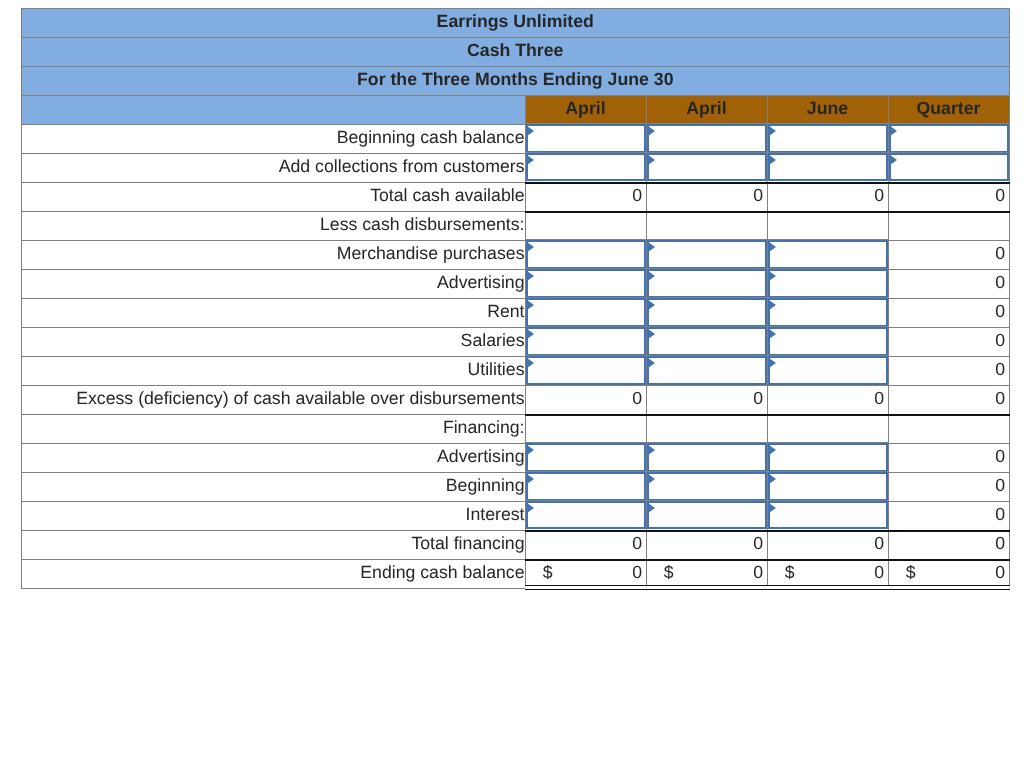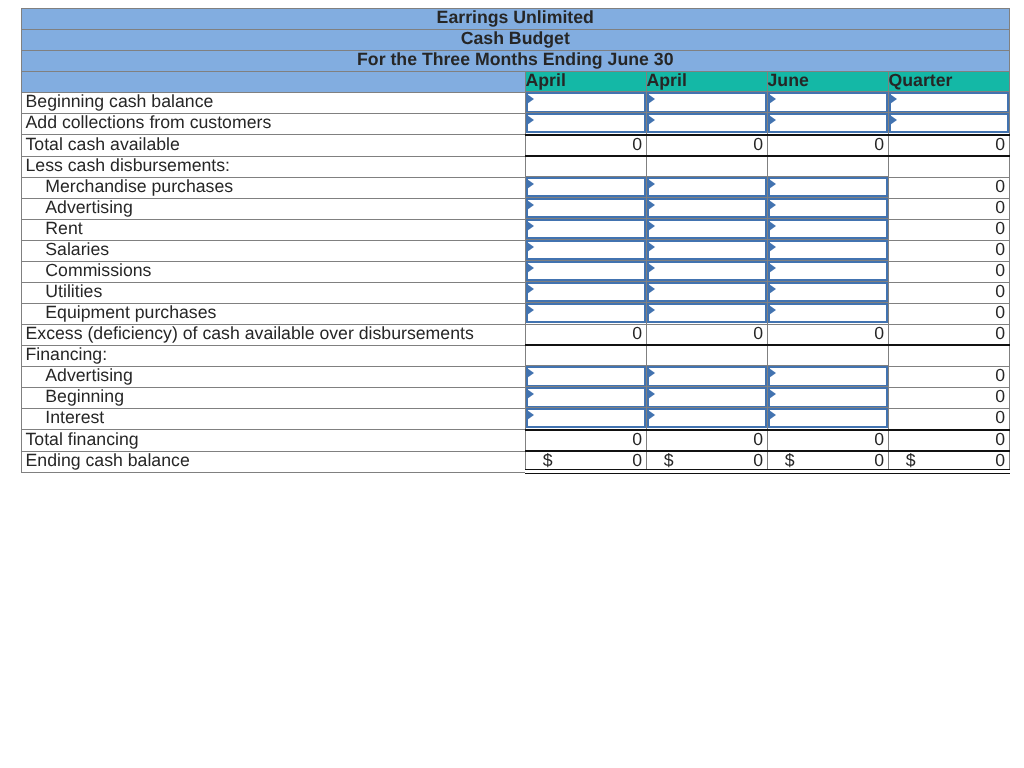--- a/index.html
+++ b/index.html
@@ -10,31 +10,31 @@
        text-rendering:geometricPrecision;}
   #sheet{position:absolute;left:21px;top:8px;}
   table.budget{border-collapse:collapse;table-layout:fixed;border-spacing:0;}
   table.budget td{padding:0;margin:0;vertical-align:middle;
       font-size:17.7px;color:#262626;line-height:1;
       padding-bottom:2px;}
   col.lbl{width:503.5px;}
   col.num{width:121px;}
 
   
-  tr{height:21px;}
+  tr{height:29px;}
 
   
   td{border:1px solid #808080;}
 
   
   td.banner{background:#82ADE0;font-weight:bold;text-align:center;font-size:17.7px;color:#262626;}
-  td.hdr{background:#14b8a6;font-weight:bold;font-size:17.7px;color:#262626;}
+  td.hdr{background:#a16207;font-weight:bold;text-align:center;font-size:17.7px;color:#262626;}
   td.hdr-blank{background:#82ADE0;}
 
-  table.budget td.label{text-align:left;padding-left:3.5px;white-space:nowrap;margin-left:40px;}
+  table.budget td.label{text-align:right;padding-left:3.5px;white-space:nowrap;margin-left:40px;}
   table.budget td.label.indent{padding-left:23.3px;}
   table.budget td.num{text-align:right;padding-right:3.5px;}
 
   
   td.topline{border-top:2px solid #111;}
   td.botline{border-bottom:2px solid #111;}
   td.dblline{border-bottom:1px solid #808080;position:relative;}
   td.dblline .dbl{position:absolute;left:-1px;right:-1px;bottom:-2.1px;height:3.2px;
       border-top:1.3px solid #111;border-bottom:1.3px solid #111;background:#fff;}
 
@@ -61,21 +61,21 @@
         <col class="num">
         <col class="num">
         <col class="num">
         <col class="num">
     </colgroup>
     <tbody id="tbody">
         <tr class="banner-row">
           <td class="banner" colspan="5">Earrings Unlimited</td>
         </tr>
         <tr class="banner-row">
-          <td class="banner" colspan="5">Cash Budget</td>
+          <td class="banner" colspan="5">Cash Three</td>
         </tr>
         <tr class="banner-row">
           <td class="banner" colspan="5">For the Three Months Ending June 30</td>
         </tr>
         <tr class="header-row">
           <td class="hdr-blank"></td>
           <td class="hdr">April</td>
           <td class="hdr">April</td>
           <td class="hdr">June</td>
           <td class="hdr">Quarter</td>
@@ -210,59 +210,21 @@
             </div>
           </td>
           <td class="inp num">
             <div class="inbox">
               <div class="flag"></div>
             </div>
           </td>
           <td class="num">0</td>
         </tr>
         <tr class="data-row">
-          <td class="label indent">Commissions</td>
-          <td class="inp num">
-            <div class="inbox">
-              <div class="flag"></div>
-            </div>
-          </td>
-          <td class="inp num">
-            <div class="inbox">
-              <div class="flag"></div>
-            </div>
-          </td>
-          <td class="inp num">
-            <div class="inbox">
-              <div class="flag"></div>
-            </div>
-          </td>
-          <td class="num">0</td>
-        </tr>
-        <tr class="data-row">
           <td class="label indent">Utilities</td>
-          <td class="inp num">
-            <div class="inbox">
-              <div class="flag"></div>
-            </div>
-          </td>
-          <td class="inp num">
-            <div class="inbox">
-              <div class="flag"></div>
-            </div>
-          </td>
-          <td class="inp num">
-            <div class="inbox">
-              <div class="flag"></div>
-            </div>
-          </td>
-          <td class="num">0</td>
-        </tr>
-        <tr class="data-row">
-          <td class="label indent">Equipment purchases</td>
           <td class="inp num">
             <div class="inbox">
               <div class="flag"></div>
             </div>
           </td>
           <td class="inp num">
             <div class="inbox">
               <div class="flag"></div>
             </div>
           </td>

